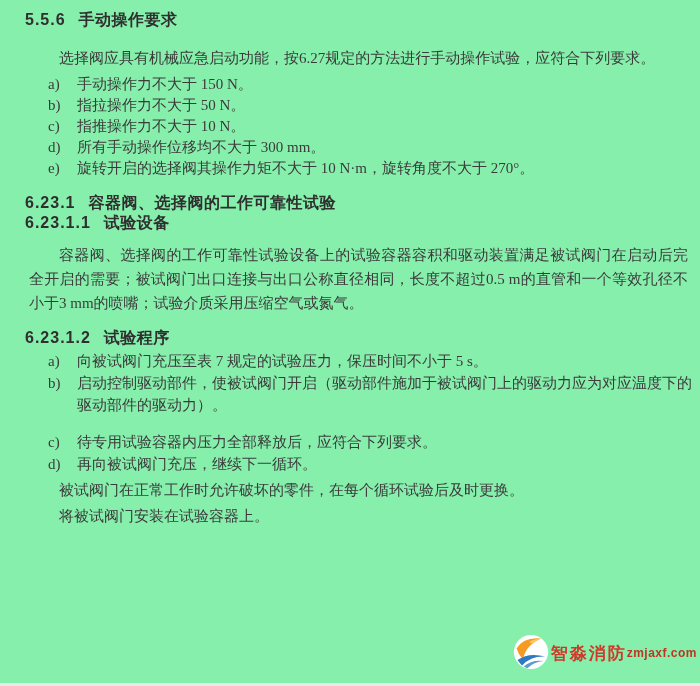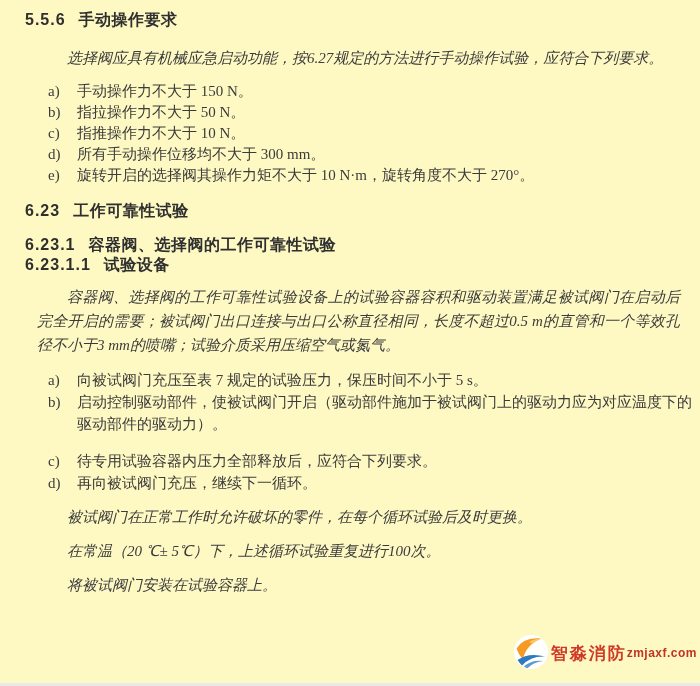--- a/index.html
+++ b/index.html
@@ -1,19 +1,19 @@
 <!DOCTYPE html>
 <html><head>
 <meta charset="utf-8">
 <style>
   html,body { margin:0; padding:0; }
   .page {
     width:700px; height:686px;
     position:relative;
-    background:#fef9c3;
+    background:#86efac;
     box-sizing:border-box;
     padding:8px 8px 0 25px;
     overflow:hidden;
     font-family:"Liberation Serif", serif;
     color:#3b3b3b;
     font-size:15px;
   }
   .hd {
     margin:0;
     font-family:"Liberation Sans", sans-serif;
@@ -22,21 +22,21 @@
     line-height:20px;
     color:#2f2f2f;
     letter-spacing:0.5px;
   }
   .hd .num { margin-right:13px; letter-spacing:1px; }
   #h1 { margin-top:2px; }
   #h2 { margin-top:15px; }
   #h3 { margin-top:14px; }
   #h4 { }
   #h5 { margin-top:13px; }
-  .p { margin:12px; line-height:22px; text-indent:2em; text-align:justify;font-style:italic; }
+  .p { margin:4px; line-height:22px; text-indent:2em; text-align:justify; }
   #p1 { margin-top:17px; }
   #p2 { margin-top:10px; line-height:24px; }
   #p3 { margin-top:8px; }
   .list { margin:0; padding:0 0 0 23px; list-style:none; }
   #list1 { margin-top:5px; }
   #list1 .li { line-height:21px; }
   #list2a { margin-top:2px; }
   #list2b { margin-top:15px; }
   .li { display:flex; line-height:22px; }
   .li .marker { flex:none; width:29px; }
@@ -79,28 +79,28 @@
     <li class="li">
         <span class="marker">d)</span>
         <span class="txt">所有手动操作位移均不大于 300 mm。</span>
       </li>
     <li class="li">
         <span class="marker">e)</span>
         <span class="txt">旋转开启的选择阀其操作力矩不大于 10 N·m，旋转角度不大于 270°。</span>
       </li>
   </ul>
 
-  <h3 class="hd" id="h2"><span class="num">6.23</span><span>工作可靠性试验</span></h3>
 
   <h3 class="hd" id="h3"><span class="num">6.23.1</span><span>容器阀、选择阀的工作可靠性试验</span></h3>
 
   <h3 class="hd" id="h4"><span class="num">6.23.1.1</span><span>试验设备</span></h3>
 
   <p class="p" id="p2">容器阀、选择阀的工作可靠性试验设备上的试验容器容积和驱动装置满足被试阀门在启动后完全开启的需要；被试阀门出口连接与出口公称直径相同，长度不超过0.5 m的直管和一个等效孔径不小于3 mm的喷嘴；试验介质采用压缩空气或氮气。</p>
 
+  <h3 class="hd" id="h5"><span class="num">6.23.1.2</span><span>试验程序</span></h3>
 
 
   <ul class="list list2" id="list2a">
     <li class="li">
         <span class="marker">a)</span>
         <span class="txt">向被试阀门充压至表 7 规定的试验压力，保压时间不小于 5 s。</span>
       </li>
     <li class="li">
         <span class="marker">b)</span>
         <span class="txt">启动控制驱动部件，使被试阀门开启（驱动部件施加于被试阀门上的驱动力应为对应温度下的驱动部件的驱动力）。</span>
@@ -112,21 +112,20 @@
         <span class="marker">c)</span>
         <span class="txt">待专用试验容器内压力全部释放后，应符合下列要求。</span>
       </li>
     <li class="li">
         <span class="marker">d)</span>
         <span class="txt">再向被试阀门充压，继续下一循环。</span>
       </li>
   </ul>
 
   <p class="p" id="p4">被试阀门在正常工作时允许破坏的零件，在每个循环试验后及时更换。</p>
-  <p class="p" id="p5">在常温（20 ℃± 5℃）下，上述循环试验重复进行100次。</p>
   <p class="p" id="p7">将被试阀门安装在试验容器上。</p>
 
   <div class="watermark">
     <span>
       <svg width="36" height="36" viewBox="0 0 40 40" aria-hidden="true">
         <circle cx="20" cy="20" r="19" fill="#ffffff"></circle>
         <path d="M4 16 Q12 3 31 5 Q24 8 19 13 Q13 19 11 28 Q6 23 4 16 Z" fill="#f59b23"></path>
         <path d="M31 5 Q26 7 22 11 L18 9 Q24 5 31 5 Z" fill="#fdc768"></path>
         <path d="M5 29 Q17 20 36 25 Q20 24 10 35 Q7 32 5 29 Z" fill="#2e79c0"></path>
         <path d="M12 36 Q21 28 34 30 Q23 31 16 38 Q14 37 12 36 Z" fill="#5b9bd4"></path>

